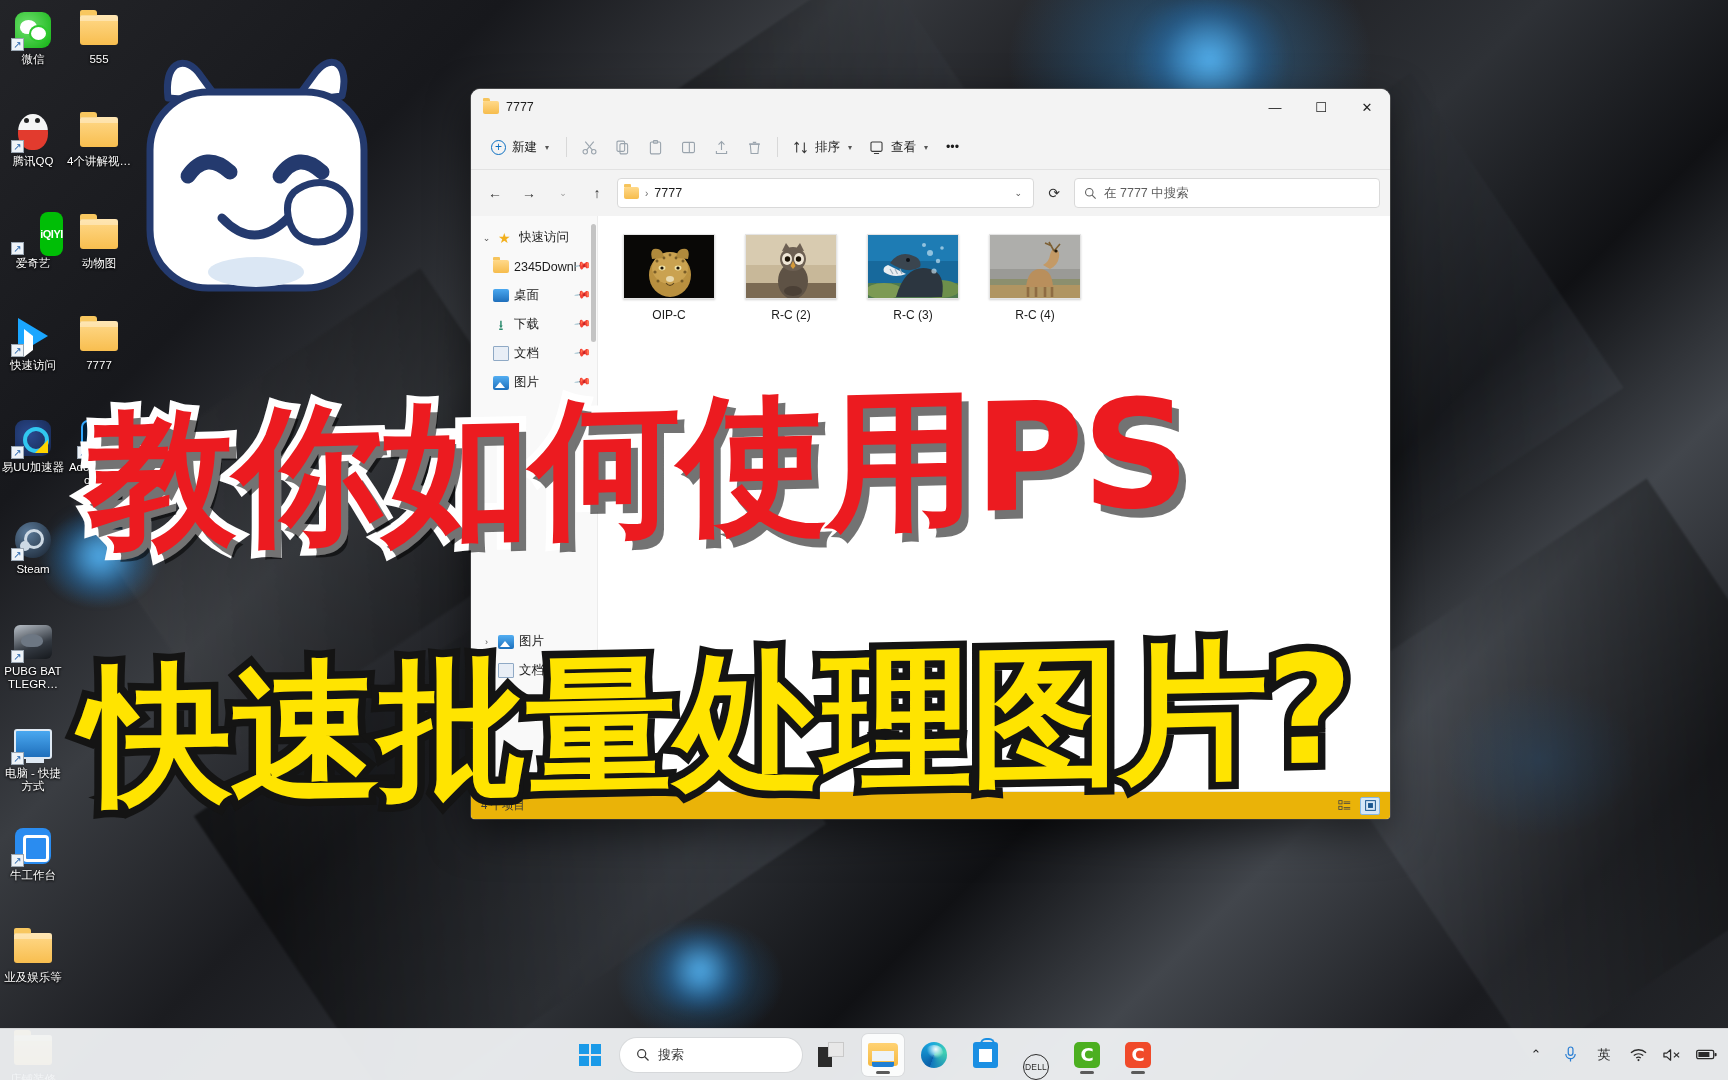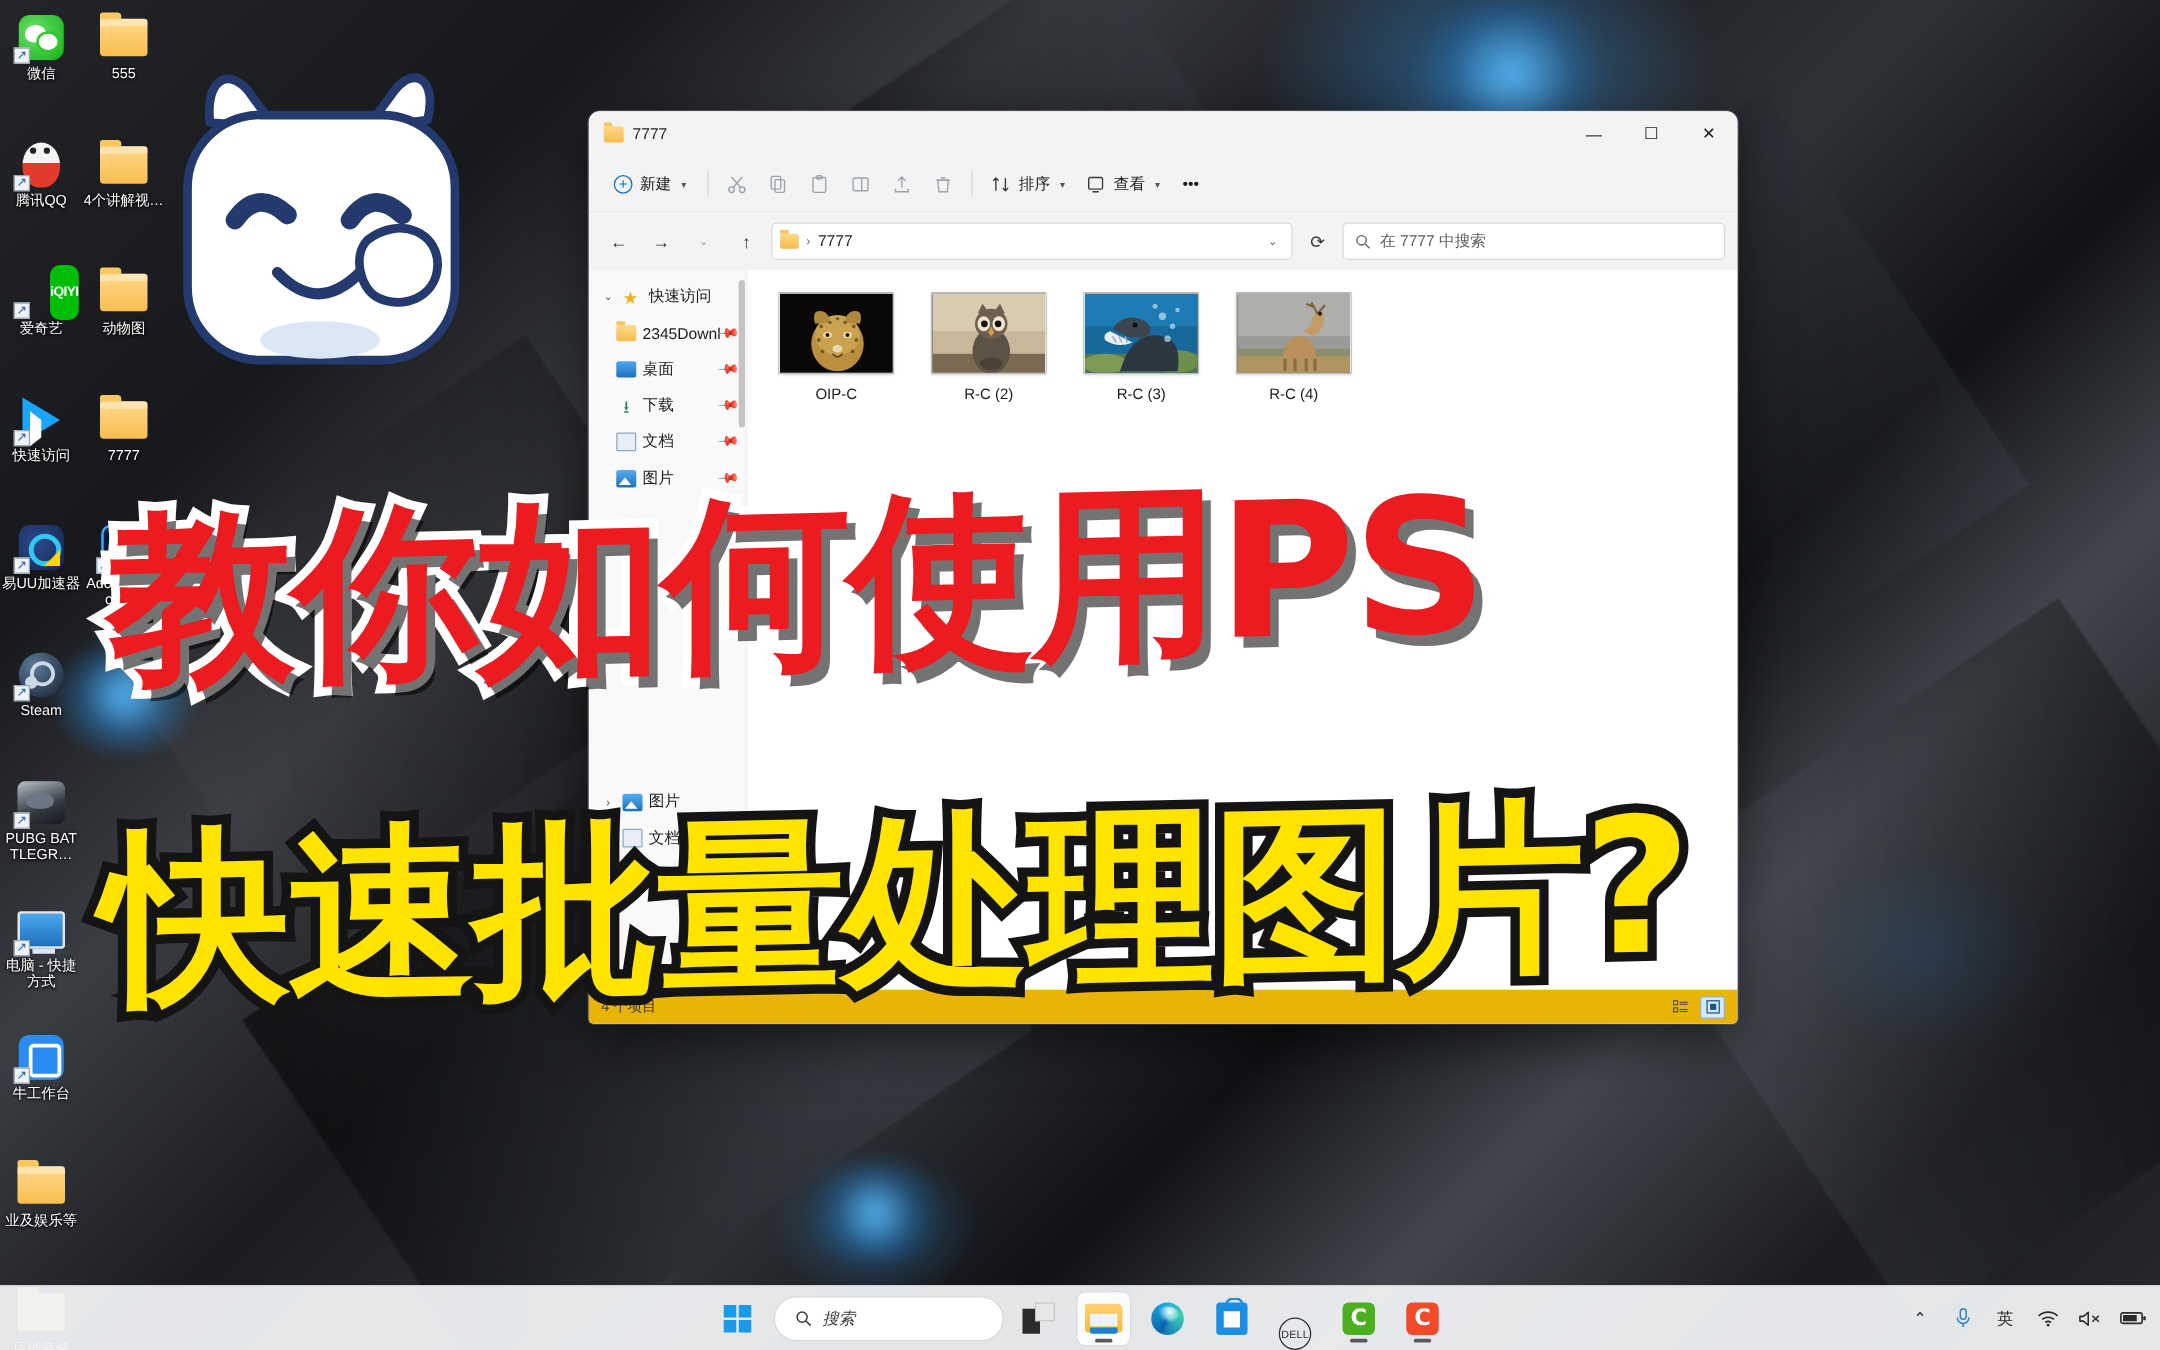--- a/index.html
+++ b/index.html
@@ -302,21 +302,21 @@
   .tbitem { width: 42px; height: 42px; border-radius: 6px;
     display: flex; align-items: center; justify-content: center; position: relative; }
   .tbitem.active { background: rgba(255,255,255,0.85); box-shadow: 0 0 0 1px rgba(0,0,0,0.05); }
   .tbitem .underline { position:absolute; bottom: 2px; left: 50%; transform: translateX(-50%);
     width: 14px; height: 3px; border-radius: 2px; background: #5a5a5a; }
   .winlogo { width: 22px; height: 22px; display:grid; grid-template-columns:10px 10px; grid-template-rows:10px 10px; gap:2px; }
   .winlogo div { background:#1a9ae8; }
   #tb-search {
     width: 182px; height: 34px; border-radius: 17px; background: #ffffff;
     display: flex; align-items: center; gap: 8px; padding: 0 16px;
-    font-size: 13px; color: #3a3a3a; box-shadow: 0 0 0 1px rgba(0,0,0,0.06); font-style: italic;
+    font-size: 13px; color: #3a3a3a; box-shadow: 0 0 0 1px rgba(0,0,0,0.06);
   }
   .tk-widget { width:28px;height:26px; position:relative; }
   .tk-widget .sq1{position:absolute;left:0;top:5px;width:14px;height:20px;background:#2b2b2b;}
   .tk-widget .sq2{position:absolute;left:10px;top:0;width:16px;height:15px;background:#e8e8e8;border:1px solid #c9c9c9;}
   .tk-fileexp { width:30px;height:24px;position:relative; }
   .tk-fileexp .fbk{position:absolute;left:0;top:0;width:30px;height:23px;background:linear-gradient(180deg,#ffd273,#f5b942);border-radius:2px 4px 3px 3px;}
   .tk-fileexp .fwt{position:absolute;left:4px;top:8px;width:22px;height:10px;background:#eef3f8;}
   .tk-fileexp .fbl{position:absolute;left:4px;bottom:0;width:22px;height:5px;background:#1f7fd4;border-radius:0 0 2px 2px;}
   .tk-edge { width:26px;height:26px;border-radius:50%;
     background: conic-gradient(from 200deg,#0a5fa8,#19a6df 40%,#3fd0b2 65%,#0f73bd 100%); position:relative; }

